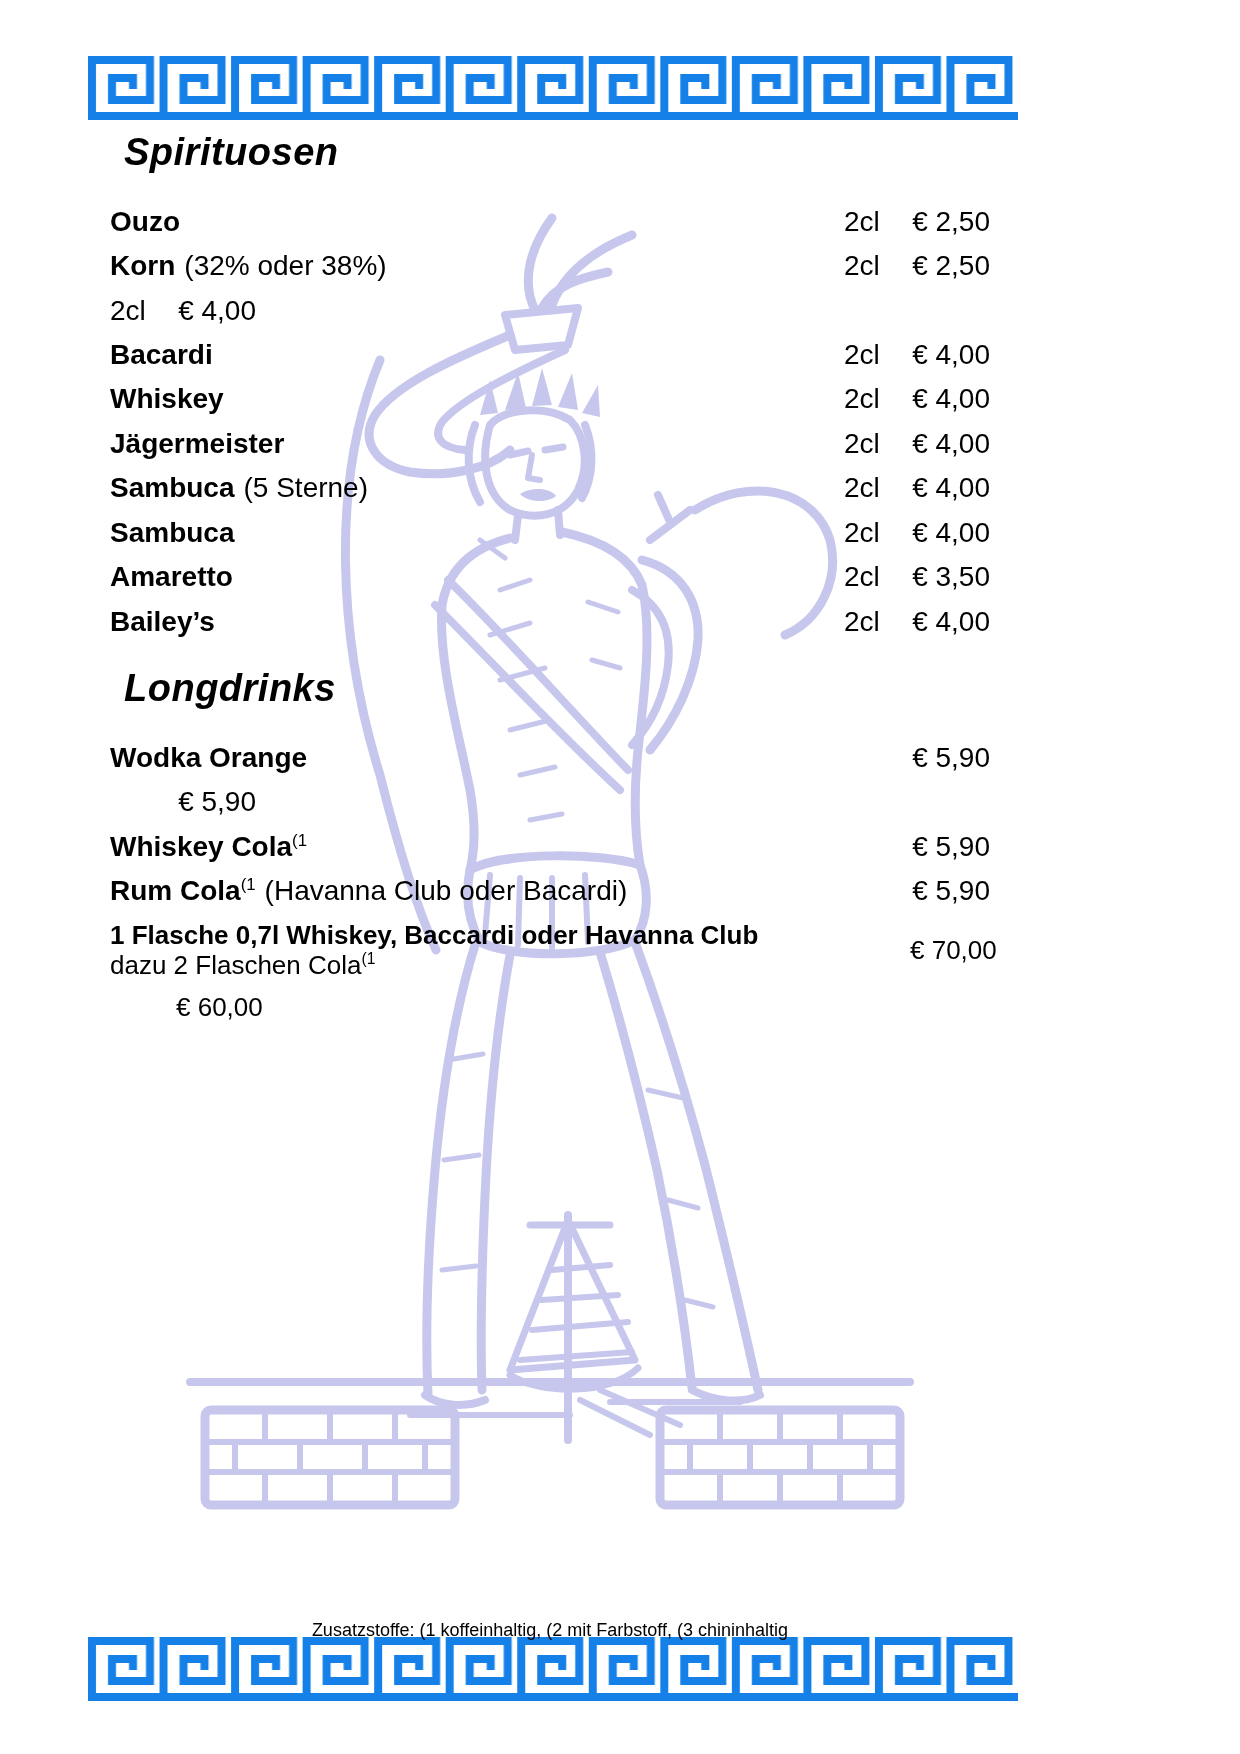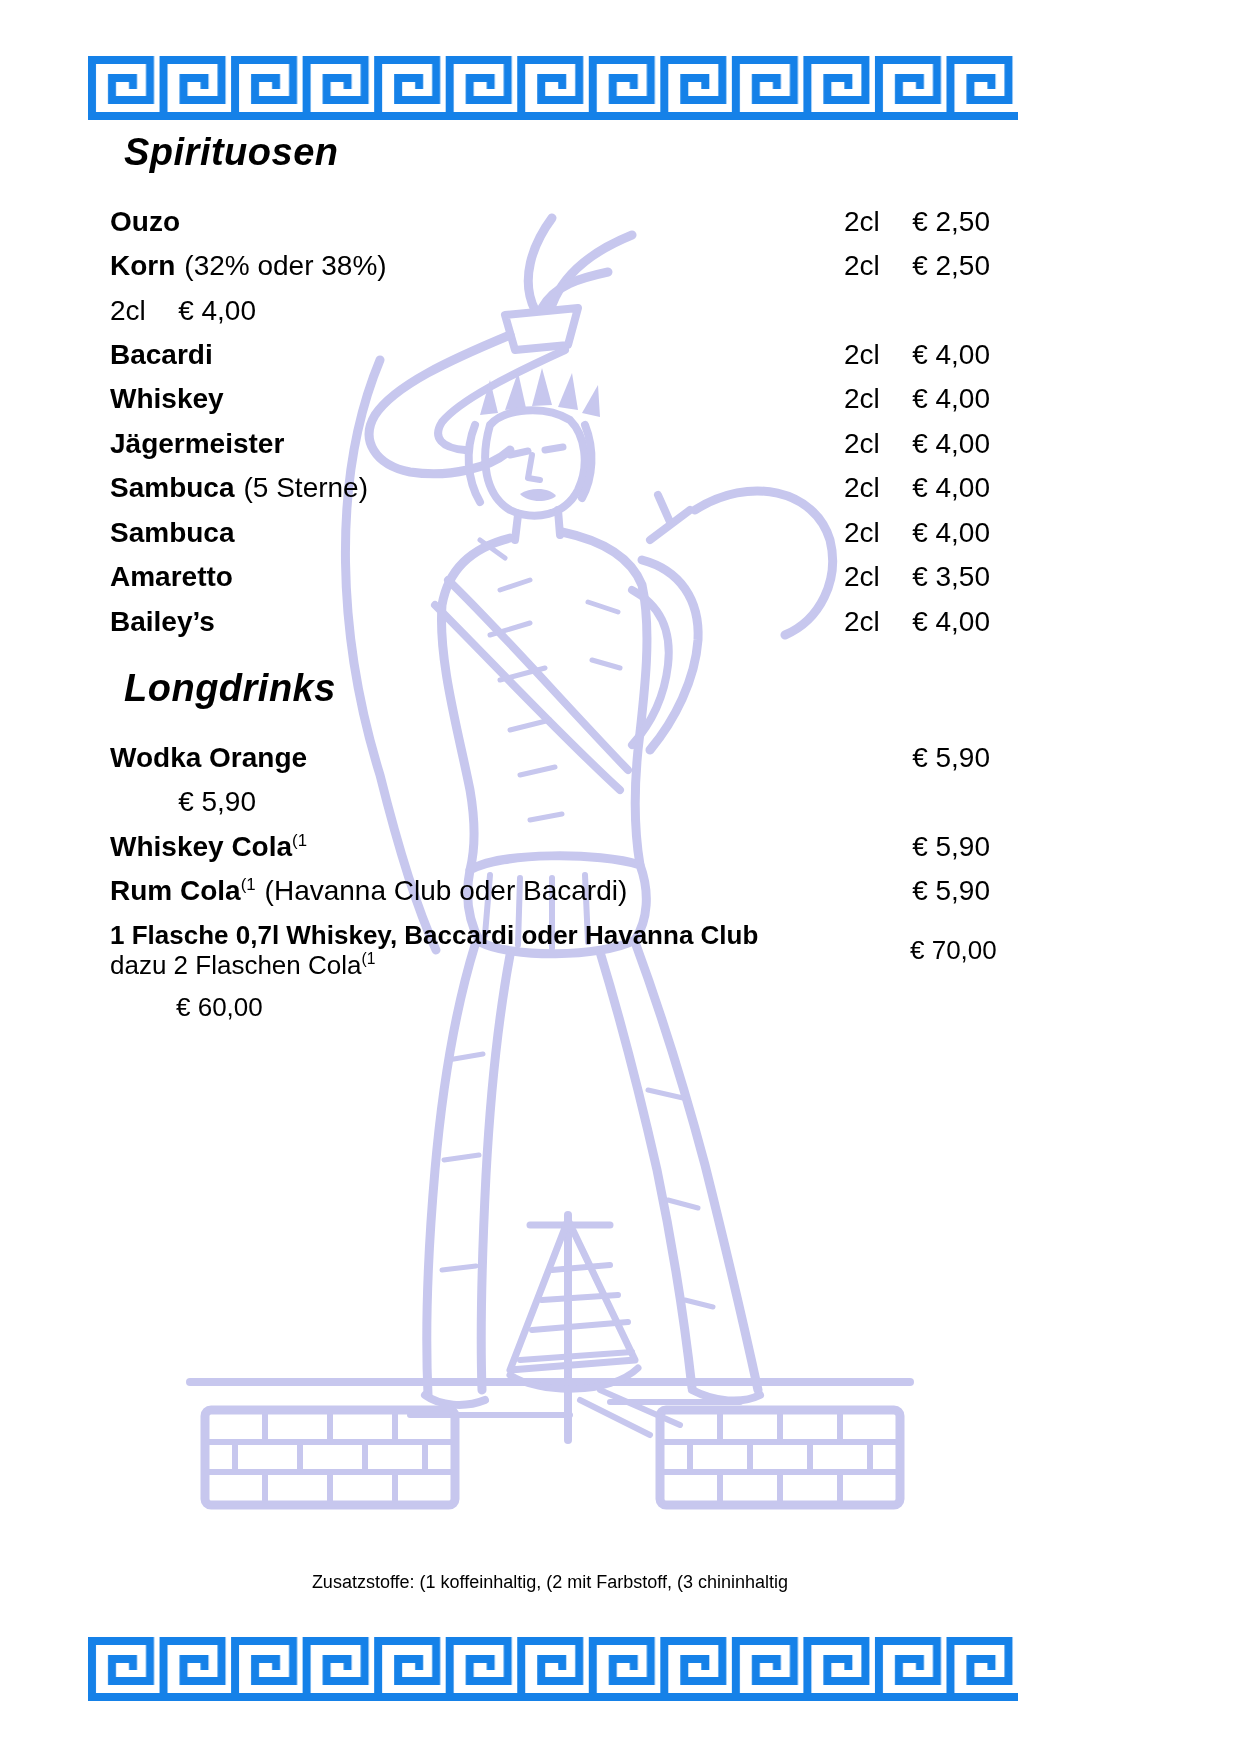--- a/index.html
+++ b/index.html
@@ -19,21 +19,21 @@
   .row { display:flex; align-items:center; font-size:28px; line-height:1.16; margin-bottom:12px; }
   .name-wrap { flex:1 1 auto; }
   .name { font-weight:bold; }
   .note { font-weight:400; margin-left:9px; }
   .line2 { font-weight:400; }
   sup.sup { font-weight:400; font-size:0.60em; line-height:0; vertical-align:super; }
   .vol { width:66px; font-weight:400; text-align:left; }
   .price { width:80px; font-weight:400; text-align:right; white-space:nowrap; }
   .note:empty, sup.sup:empty, .vol:empty { }
   .footer-note {
-    position:absolute; left:110px; top:1572px; width:880px; text-align:center;
+    position:absolute; left:110px; top:1620px; width:880px; text-align:center;
     font-size:18px; z-index:2;
   }
   .flaschen .row { font-size:26px; }
   .flaschen .row + .row { margin-top:10px; }
 </style>
 </head>
 <body>
 
 <div class="page">
 

